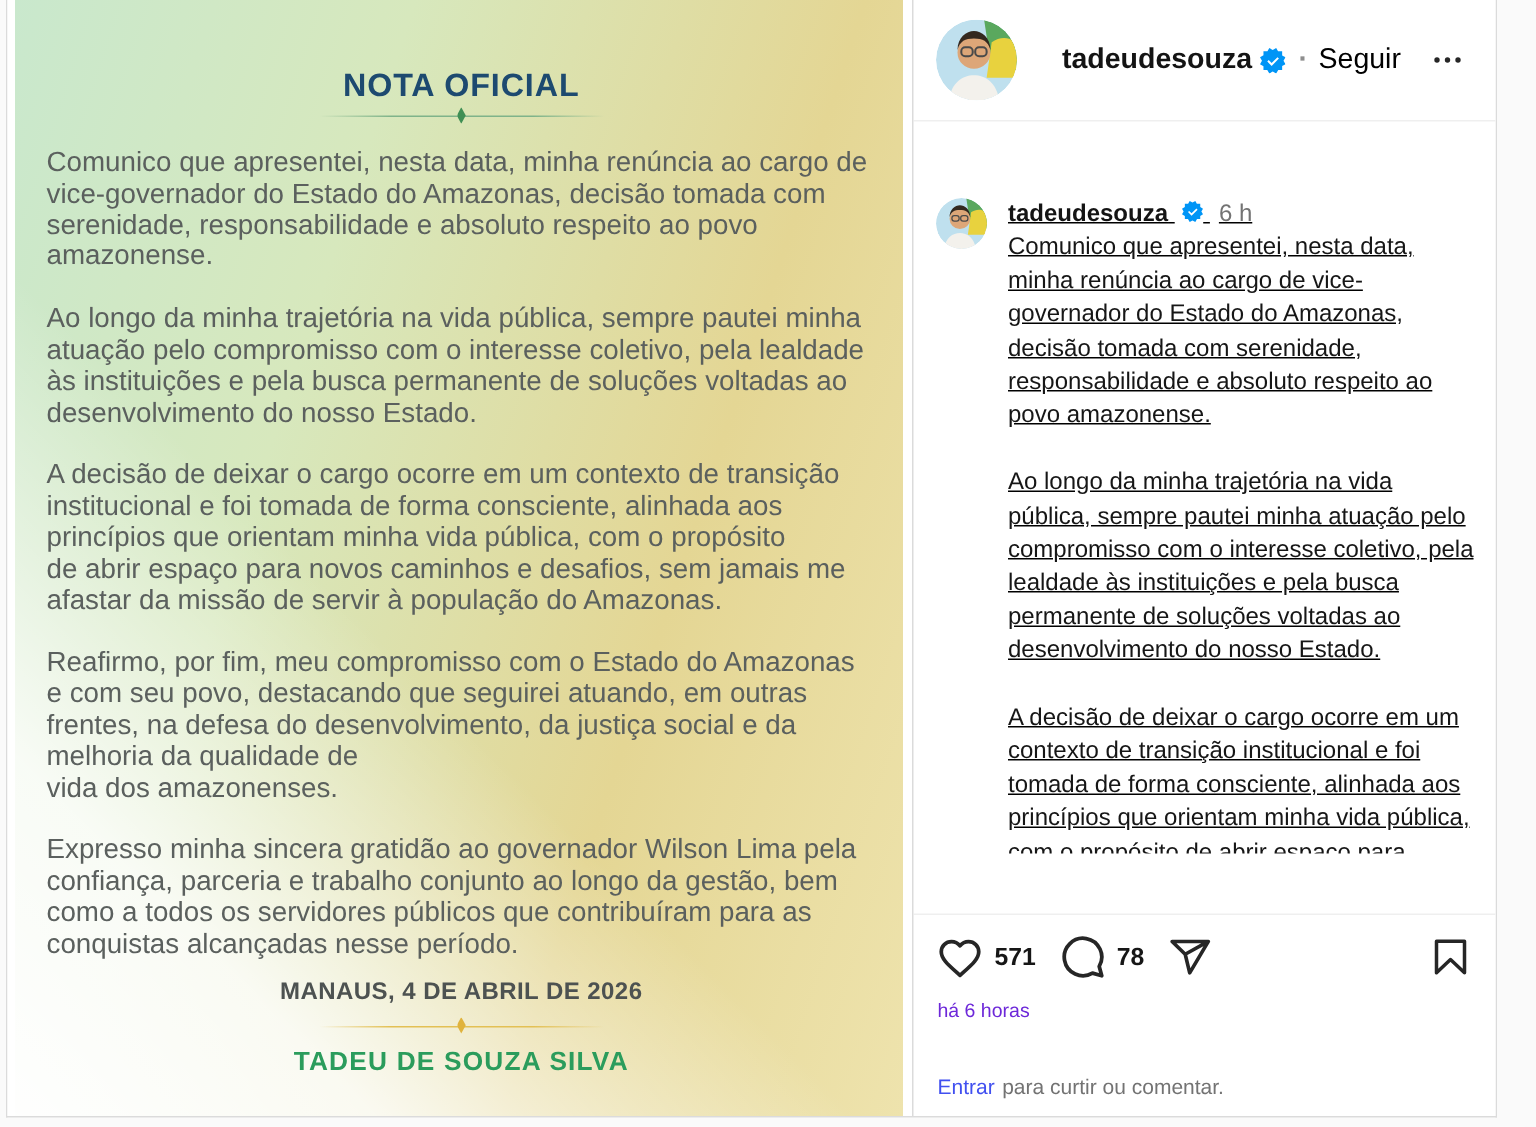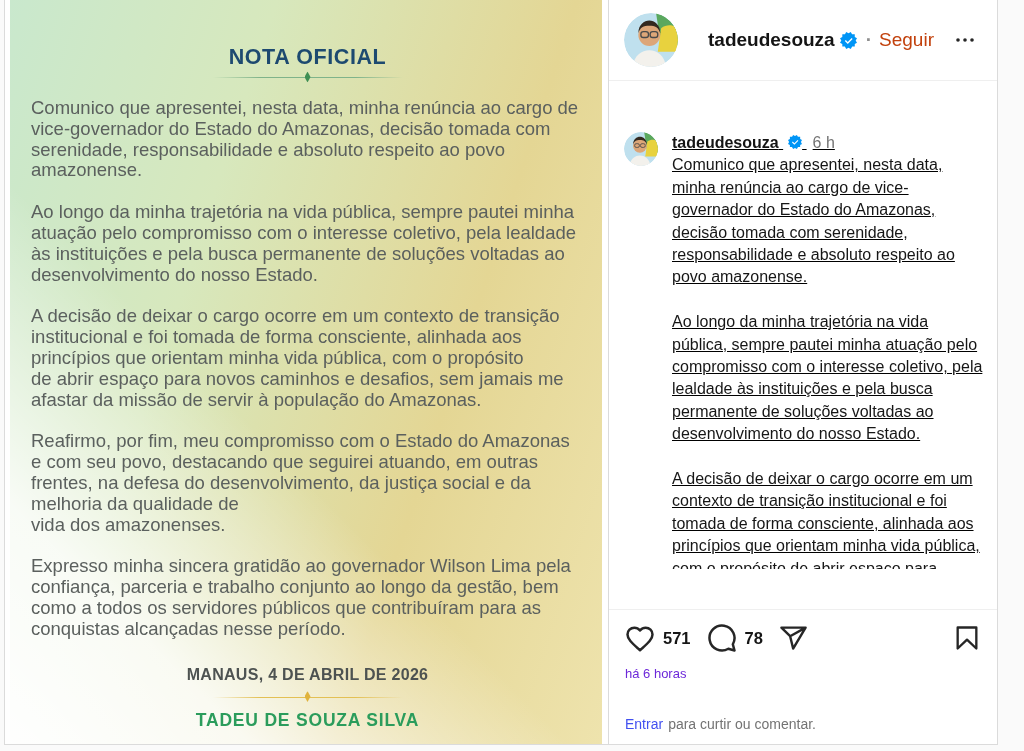--- a/index.html
+++ b/index.html
@@ -24,35 +24,35 @@
   .divider .line { position:absolute; left:0; right:0; top:50%; height:1px; }
   .divider.green .line { background:linear-gradient(to right, rgba(111,174,124,0), #7fb38a 25%, #7fb38a 75%, rgba(111,174,124,0)); }
   .divider.gold .line  { background:linear-gradient(to right, rgba(230,195,76,0), #e3c054 25%, #e3c054 75%, rgba(230,195,76,0)); }
   .gem { position:absolute; left:50%; top:50%; transform:translate(-50%,-50%);
     width:6px; height:11px; clip-path:polygon(50% 0,100% 50%,50% 100%,0 50%); }
   .divider.green .gem { background:#3f8f54; }
   .divider.gold  .gem { background:#e0b33d; }
   .note p { margin-top:21px; white-space:pre-line; }
   .note p.first { margin-top:16px; }
   .note-date { text-align:center; font-weight:bold; color:#4d5251;
-    font-size:16px; line-height:18px; margin-top:26px; letter-spacing:0.3px; }
+    font-size:16px; line-height:18px; margin-top:13px; letter-spacing:0.3px; }
   .note .divider.gold { margin-top:8px; }
   .note-signature { text-align:center; font-weight:bold; color:#2b9c5c;
     font-size:17.5px; margin-top:8px; letter-spacing:0.8px; }
 
   
   .panel { flex:1; display:flex; flex-direction:column; background:#fff; min-width:0;gap:40px; }
   .p-header { height:81px; flex:none; border-bottom:1px solid #efefef;
     display:flex; align-items:center; padding:0 20px 0 15px; }
   .avatar-lg { width:54px; height:54px; border-radius:50%; flex:none; overflow:hidden; }
   .avatar-sm { width:34px; height:34px; border-radius:50%; flex:none; overflow:hidden; }
   .hdr-user { font-weight:bold; font-size:19px; color:#141414; margin-left:30px; }
   .badge { margin-left:5px; flex:none; }
   .hdr-dot { color:#8e8e8e; font-size:19px; margin:0 7px 0 9px; font-weight:bold; }
-  .follow { color:#c2410c; font-size:19px; cursor:pointer; }
+  .follow { color:#000000; font-size:19px; cursor:pointer; }
   .more { margin-left:auto; cursor:pointer; display:flex; align-items:center; }
 
   .cap-area { flex:1; overflow:hidden; padding:11px 14px 0 15px; position:relative; }
   .cap-row { display:flex;text-decoration:underline; }
   .cap-body { margin-left:14px; width:352px; font-size:16px; line-height:22.4px; color:#161616; }
   .cap-user { font-weight:bold; color:#141414; }
   .cap-time { color:#737373; margin-left:6px; }
   .cap-body p { margin-top:22.4px; }
   .cap-body p.first { margin-top:0; }
 

